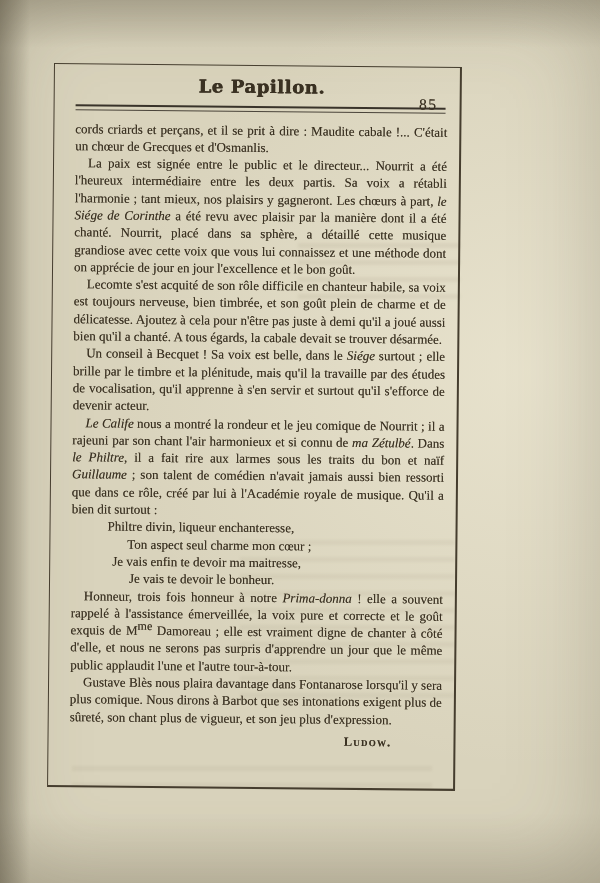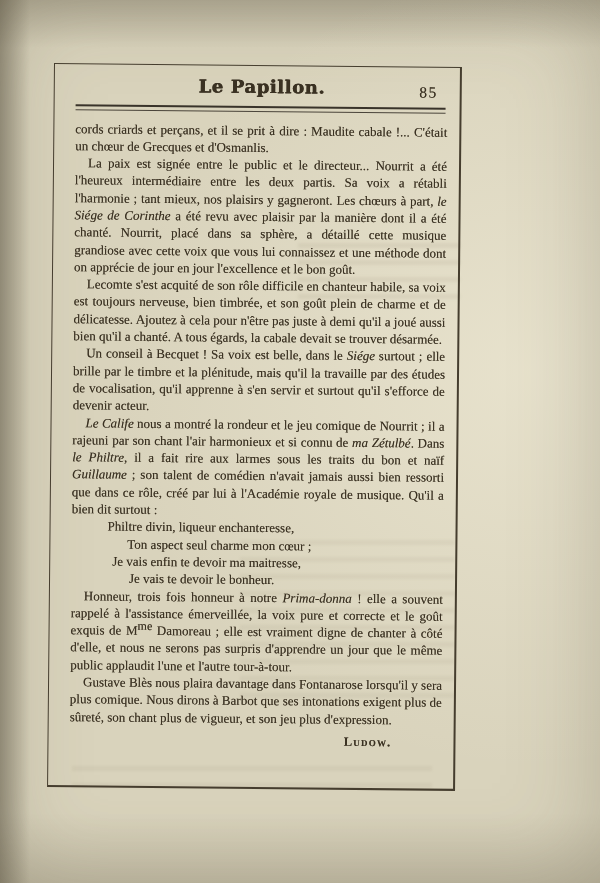--- a/index.html
+++ b/index.html
@@ -29,21 +29,21 @@
     padding:8px 12px 0 21px;
     text-shadow:0 0 0.5px rgba(58,49,34,0.65);
   }
   .header{position:relative;height:26px;margin-top:2px;}
   .title{
     position:absolute;left:0;right:0;text-align:center;
     font-family:"DejaVu Serif","Liberation Serif",serif;
     font-weight:bold;font-size:18px;letter-spacing:0.6px;
     text-shadow:0.55px 0 0 currentColor, 0 0 0.5px rgba(58,49,34,0.6);
   }
-  .pagenum{position:absolute;right:10px;top:6px;font-size:15.5px;letter-spacing:1.5px;font-family:Liberation Serif, serif;}
+  .pagenum{position:absolute;right:10px;top:18px;font-size:15.5px;letter-spacing:1.5px;font-family:Liberation Serif, serif;}
   .head-rule{margin:4px 2px 0 0;height:2.5px;border-top:2.4px solid #39332a;border-bottom:1.1px solid #4a443a;}
   .article{margin-top:10px;text-align:justify;font-size:13px;line-height:17.3px;}
   .para{margin:0;}
   .para.ind{text-indent:13px;}
   .it{font-style:italic;}
   sup{font-size:12px;line-height:0;vertical-align:super;margin-top:7px;}
   .verse{margin:0;}
   .vline{white-space:nowrap;text-align:left;}
   .signature{
     text-align:right;padding-right:50px;margin-top:7px;

